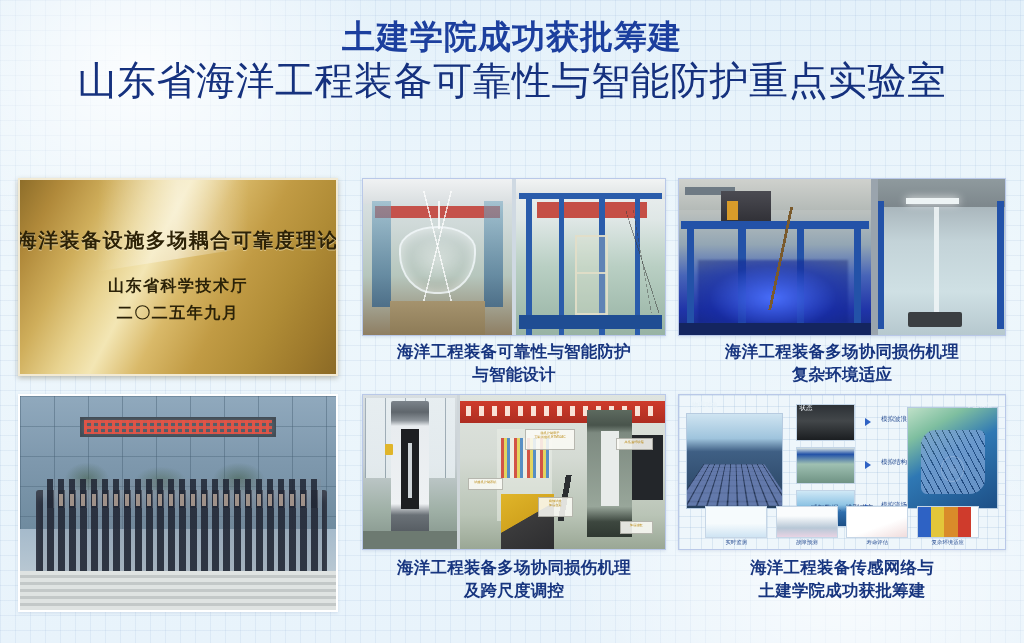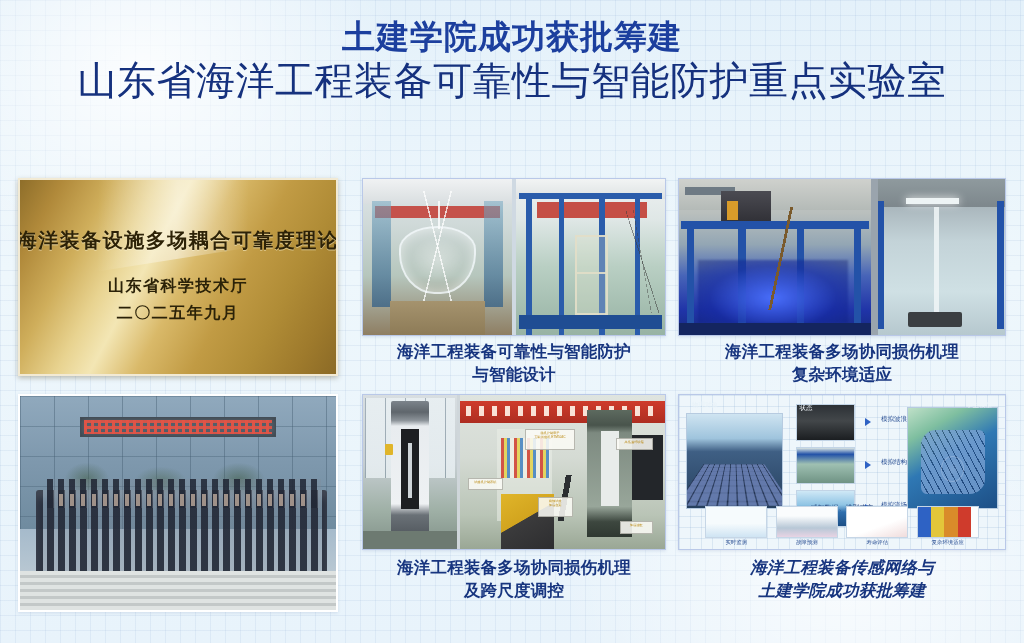--- a/index.html
+++ b/index.html
@@ -498,21 +498,21 @@
     font-size: 16.5px;
     font-weight: bold;
     color: #17357f;
     line-height: 23px;
     letter-spacing: 0.2px;
     z-index: 4;
   }
   #cap-1 { left: 356px; top: 340px; width: 316px; }
   #cap-2 { left: 672px; top: 340px; width: 340px; }
   #cap-3 { left: 356px; top: 556px; width: 316px; }
-  #cap-4 { left: 672px; top: 556px; width: 340px; font-style: italic; }
+  #cap-4 { left: 672px; top: 556px; width: 340px; }
   .caption .l2 { display: block; }
 </style>
 </head>
 <body>
 
 <div id="slide">
   <div class="bg-grid"></div>
   <div class="bg-wash-tl"></div>
   <div class="bg-wash-br"></div>
 

